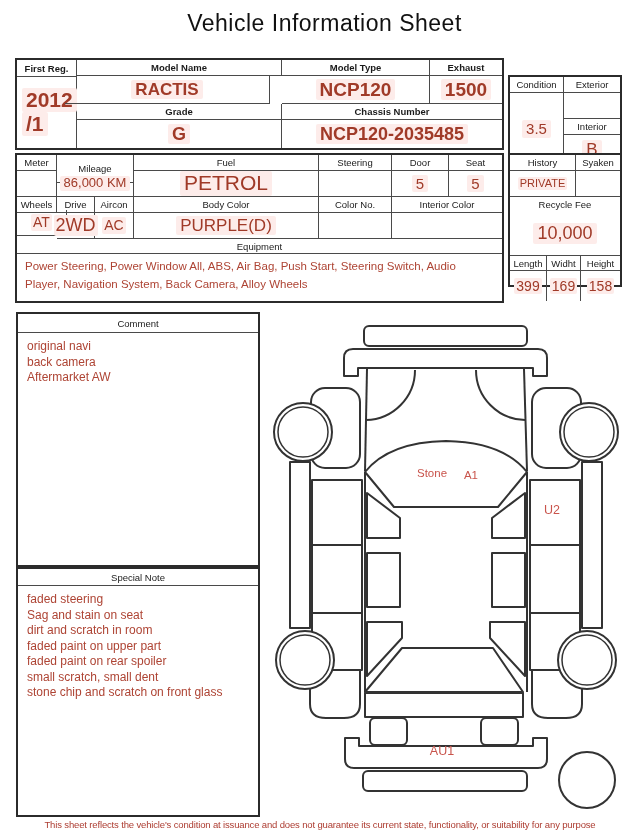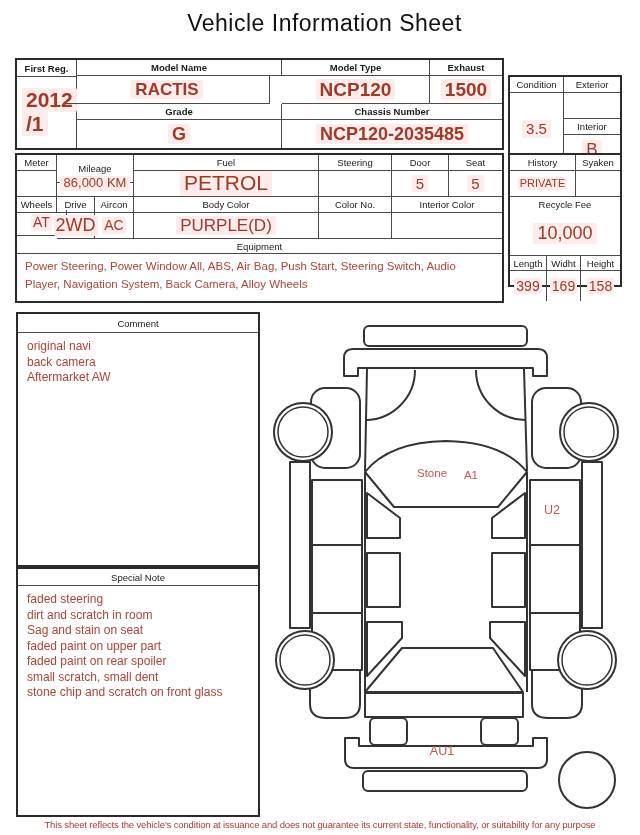--- a/index.html
+++ b/index.html
@@ -166,22 +166,22 @@
       <div>original navi</div>
       <div>back camera</div>
       <div>Aftermarket AW</div>
     </div>
   </div>
 
   <div class="box" style="left:16px;top:567px;width:244px;height:250px;">
     <div class="hdr bb" style="height:16px;text-align:right;">Special Note</div>
     <div class="notes">
       <div>faded steering</div>
+      <div>Sag and stain on seat</div>
       <div>dirt and scratch in room</div>
-      <div>Sag and stain on seat</div>
       <div>faded paint on upper part</div>
       <div>faded paint on rear spoiler</div>
       <div>small scratch, small dent</div>
       <div>stone chip and scratch on front glass</div>
     </div>
   </div>
 
   <svg class="abs" style="left:265px;top:308px;" width="375" height="512" viewBox="0 0 375 512">
     <g stroke="#333" stroke-width="2" fill="#fff" stroke-linejoin="round">
 

